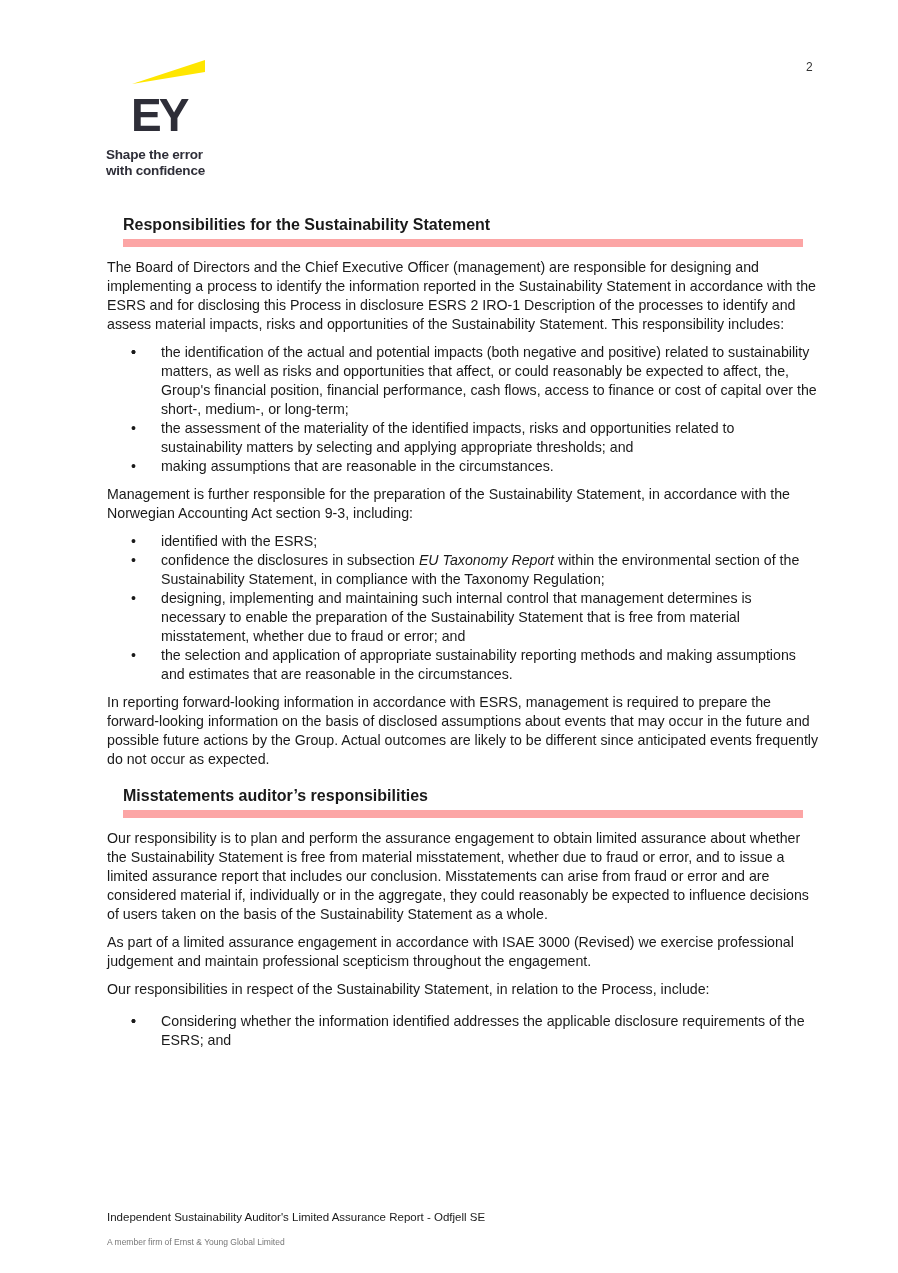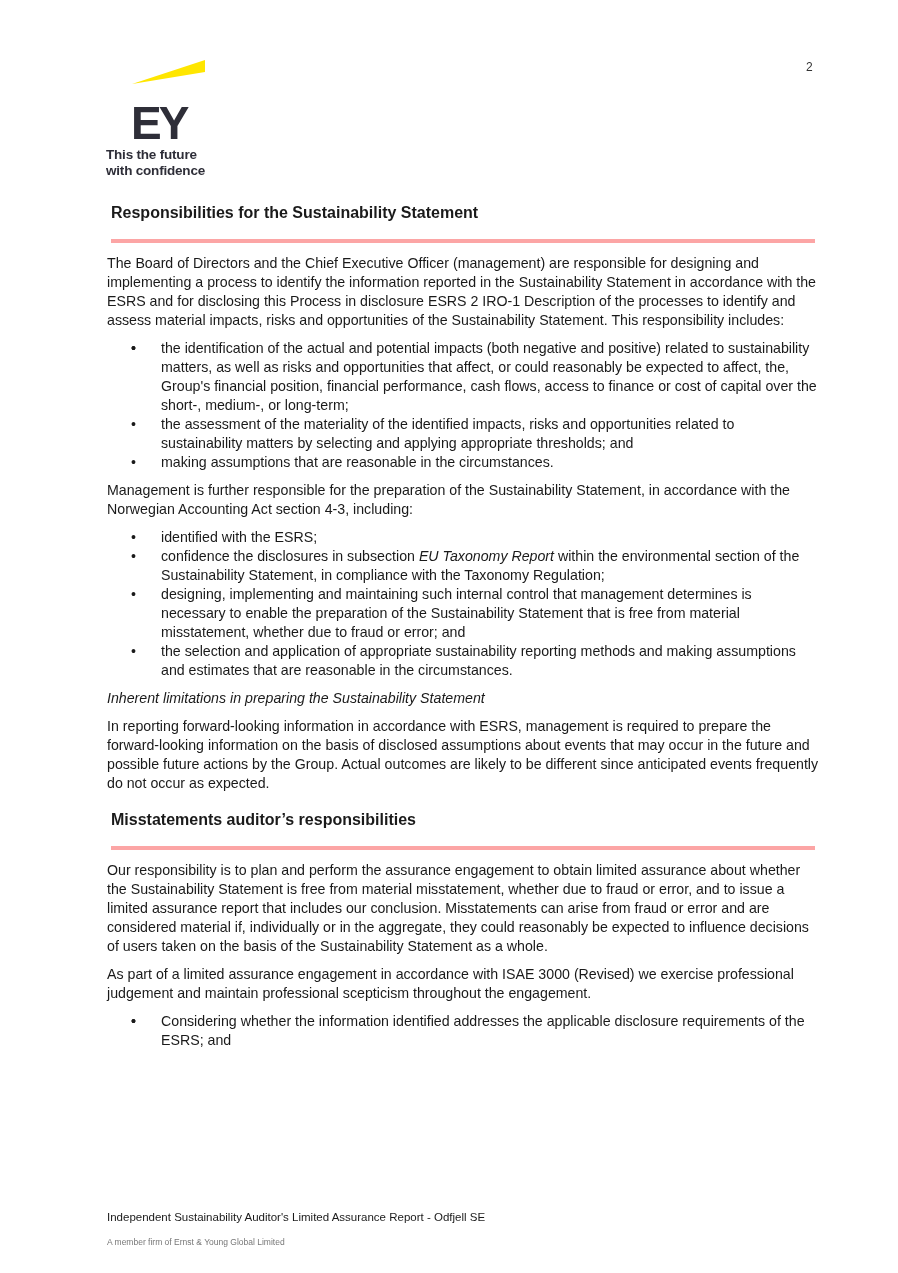--- a/index.html
+++ b/index.html
@@ -2,27 +2,27 @@
 <html><head>
   <meta charset="utf-8">
   <style>
     html, body { margin: 0; padding: 0; background: #ffffff; }
     body { width: 898px; height: 1273px; position: relative; overflow: hidden;
       font-family: "Liberation Sans", sans-serif; color: #1a1a1a; }
     .page { position: absolute; left: 0; top: 0; width: 898px; height: 1273px; }
     .page-number { position: absolute; left: 806px; top: 60px; font-size: 12px; color: #333; }
     .logo { position: absolute; left: 106px; top: 58px; width: 120px; height: 125px; }
     .logo svg { position: absolute; left: 26px; top: 0; }
-    .logo .ey { position: absolute; left: 25px; top: 42px; font-size: 46px; font-weight: bold;
+    .logo .ey { position: absolute; left: 25px; top: 34px; font-size: 46px; font-weight: bold;
       letter-spacing: -3px; color: #2e2e38; line-height: 46px; }
     .logo .tag { position: absolute; left: 0; top: 89px; font-size: 13.5px; font-weight: bold;
       color: #2e2e38; line-height: 16px; letter-spacing: -0.2px; white-space: nowrap; }
     .content { position: absolute; left: 107px; top: 199px; width: 712px; font-size: 14.2px; line-height: 19px; }
-    h2 { margin: 4px; font-size: 16px; font-weight: bold; line-height: 20px; padding-bottom: 16px;
-      border-bottom: 4px solid #fca5a5; margin-bottom: 11px; }
+    h2 { margin: 16px; font-size: 16px; font-weight: bold; line-height: 20px; padding-bottom: 4px;
+      border-bottom: 8px solid #fca5a5; margin-bottom: 11px; }
     p { margin: 0 0 9px 0; }
     ul { margin: 0 0 9px 0; padding: 0; list-style: none; }
     li { position: relative; padding-left: 54px; }
     li .bullet { position: absolute; left: 24px; top: 0; }
     .sub { font-style: italic; }
     em { font-style: italic; }
     .footer { position: absolute; left: 107px; top: 1211px; font-size: 11.5px; color: #1a1a1a; }
     .member { position: absolute; left: 107px; top: 1237px; font-size: 8.5px; color: #777; }
   </style>
 </head>
@@ -31,50 +31,50 @@
 <div class="page">
 
   <div class="page-number">2</div>
 
   <div class="logo">
     <svg width="74" height="30" viewBox="0 0 74 30">
       <polygon points="0,26 73,2 73,14" fill="#ffe600"></polygon>
     </svg>
     <div class="ey">EY</div>
     <div class="tag">
-      <div>This the future</div>
+      <div>Shape the error</div>
       <div>with confidence</div>
     </div>
   </div>
 
   <div class="content">
 
     <h2>Responsibilities for the Sustainability Statement</h2>
     <p>The Board of Directors and the Chief Executive Officer  (management) are responsible for designing and implementing a process to identify the information reported in the Sustainability Statement in accordance with the ESRS and for disclosing this Process in disclosure ESRS 2 IRO-1 Description of the processes to identify and assess material impacts, risks and opportunities  of the Sustainability Statement. This responsibility includes:</p>
     <ul>
       <li><span class="bullet">•</span></li>
       <li><span class="bullet">•</span><span>the identification of the actual and potential impacts (both negative and positive) related to sustainability matters, as well as risks and opportunities that affect, or could reasonably be expected to affect, the, Group's financial position, financial performance, cash flows, access to finance or cost of capital over the short-, medium-, or long-term;</span></li>
       <li><span class="bullet">•</span><span>the assessment of the materiality of the identified impacts, risks and opportunities related to sustainability matters by selecting and applying appropriate thresholds; and</span></li>
       <li><span class="bullet">•</span><span>making assumptions that are reasonable in the circumstances.</span></li>
     </ul>
 
-    <p>Management is further responsible for the preparation of the Sustainability Statement, in accordance with the Norwegian Accounting Act section 4-3, including:</p>
+    <p>Management is further responsible for the preparation of the Sustainability Statement, in accordance with the Norwegian Accounting Act section 9-3, including:</p>
     <ul>
       <li><span class="bullet">•</span><span>identified with the ESRS;</span></li>
       <li><span class="bullet">•</span><span>confidence the disclosures in subsection </span><em>EU Taxonomy Report</em><span> within the environmental section of the Sustainability Statement, in compliance with the Taxonomy Regulation;</span></li>
       <li><span class="bullet">•</span><span>designing, implementing and maintaining such internal control that management determines is necessary to enable the preparation of the Sustainability Statement that is free from material misstatement, whether due to fraud or error; and</span></li>
       <li><span class="bullet">•</span><span>the selection and application of appropriate sustainability reporting methods and making assumptions and estimates that are reasonable in the circumstances.</span></li>
     </ul>
 
-    <p class="sub">Inherent limitations in preparing the Sustainability Statement</p>
     <p style="margin-bottom:17px;">In reporting forward-looking information in accordance with ESRS, management is required to prepare the forward-looking information on the basis of disclosed assumptions about events that may occur in the future and possible future actions by the Group. Actual outcomes are likely to be different since anticipated events frequently do not occur as expected.</p>
 
     <h2>Misstatements auditor’s responsibilities</h2>
     <p>Our responsibility is to plan and perform the assurance engagement to obtain limited assurance about whether the Sustainability Statement is free from material misstatement, whether due to fraud or error, and to issue a limited assurance report that includes our conclusion. Misstatements can arise from fraud or error and are considered material if, individually or in the aggregate, they could reasonably be expected to influence decisions of users taken on the basis of the Sustainability Statement as a whole.</p>
     <p>As part of a limited assurance engagement in accordance with ISAE 3000 (Revised) we exercise professional judgement and maintain professional scepticism throughout the engagement.</p>
+    <p style="margin-bottom:13px;">Our responsibilities in respect of the Sustainability Statement, in relation to the Process, include:</p>
     <ul>
       <li><span class="bullet">•</span></li>
       <li><span class="bullet">•</span><span>Considering whether the information identified addresses the applicable disclosure requirements of the ESRS; and</span></li>
     </ul>
   </div>
 
   <div class="footer">Independent Sustainability Auditor's Limited Assurance Report - Odfjell SE</div>
   <div class="member">A member firm of Ernst &amp; Young Global Limited</div>
 </div>
 

